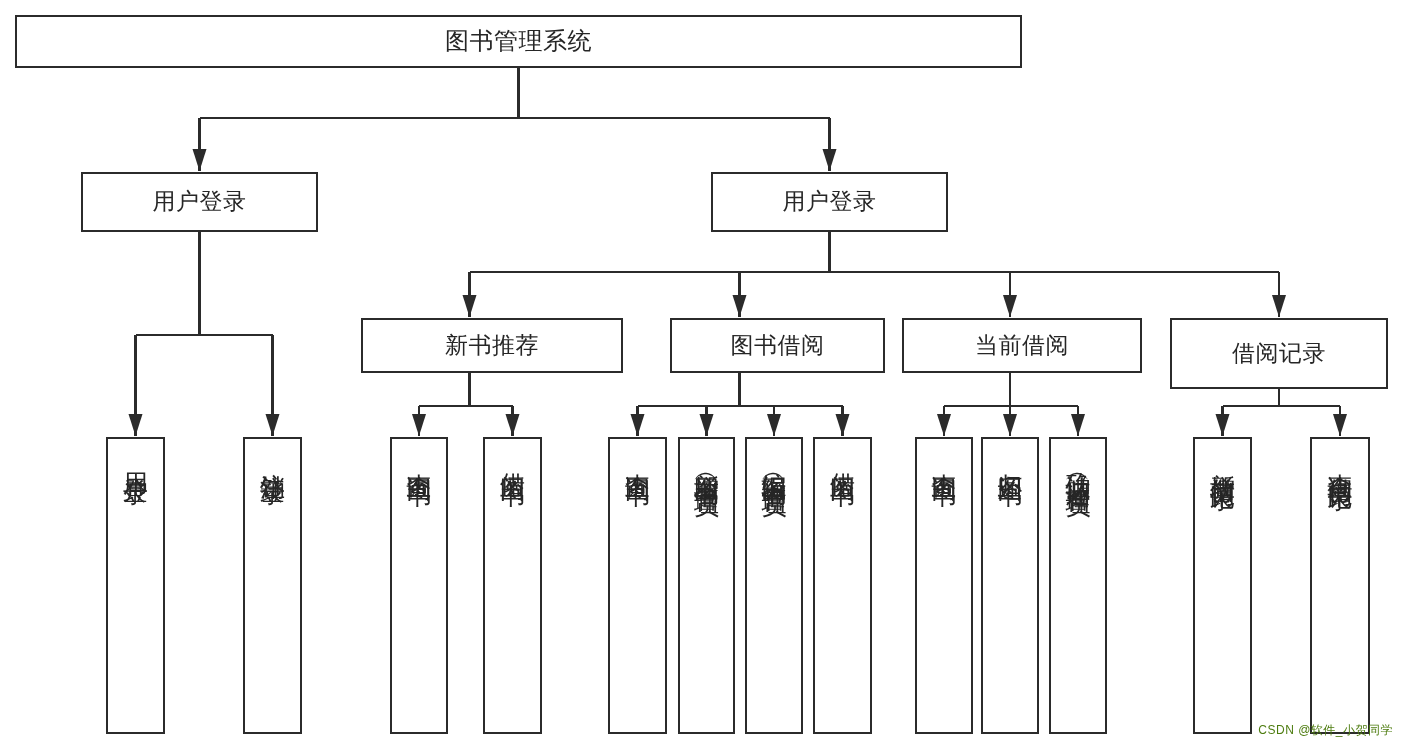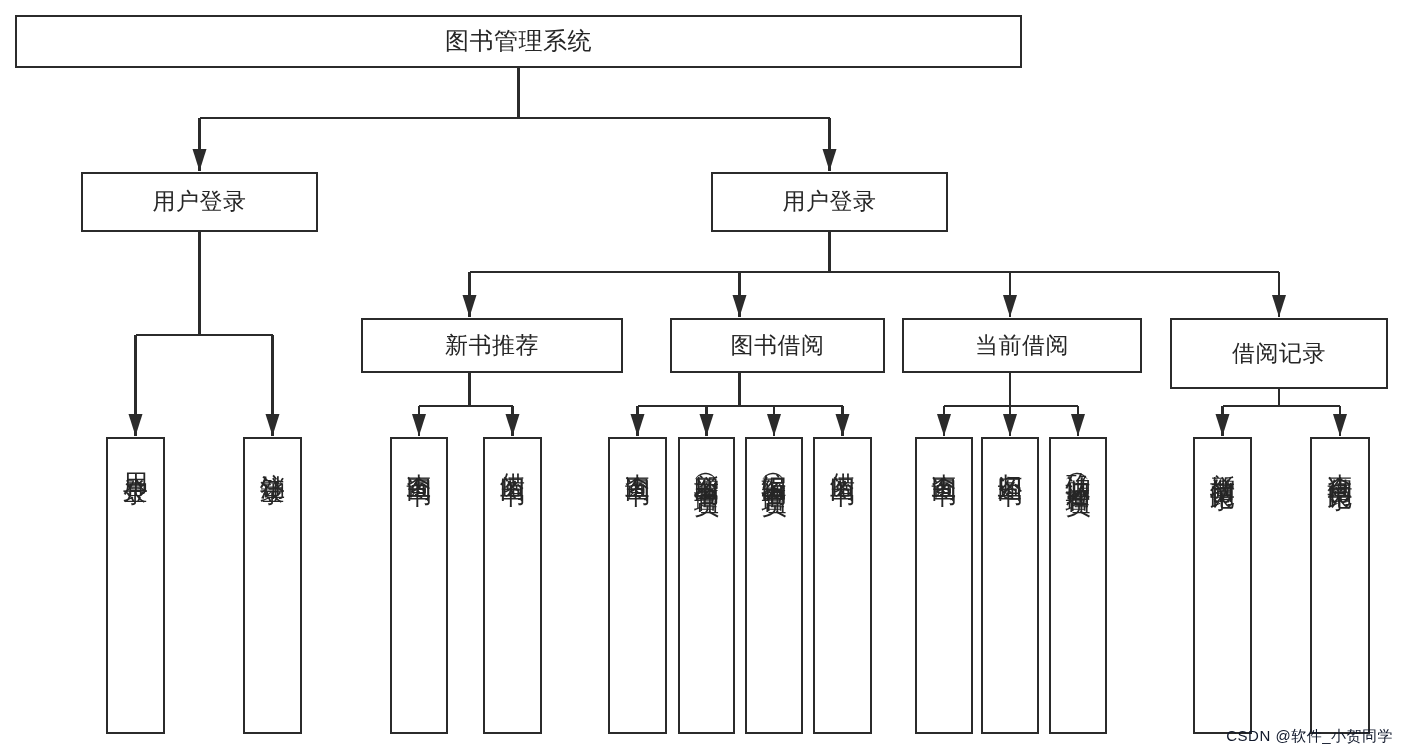--- a/index.html
+++ b/index.html
@@ -60,23 +60,23 @@
   .node.vert .label {
     writing-mode: vertical-rl;
     text-orientation: upright;
     font-size: 25px;
     line-height: 1.0;
     letter-spacing: 3px;
   }
   #watermark {
     position: absolute;
     right: 12px;
-    bottom: 1px;
-    font-size: 15px;
-    color: #0f172a;
+    bottom: 8px;
+    font-size: 12px;
+    color: #4d7c0f;
     letter-spacing: 0.5px;
     white-space: nowrap;
     user-select: none;
   }
 </style>
 </head>
 <body>
 
 <div id="canvas">
   <svg id="edges" viewBox="0 0 1405 747">

